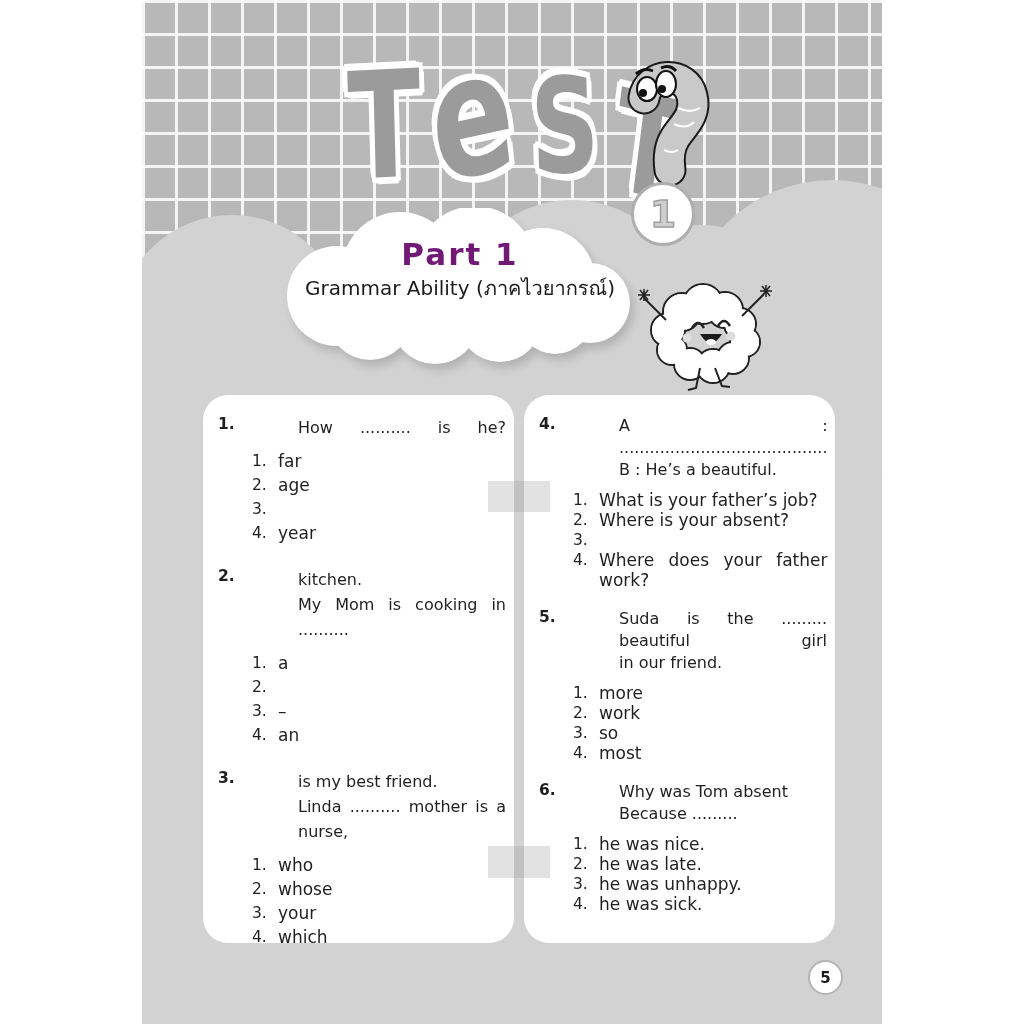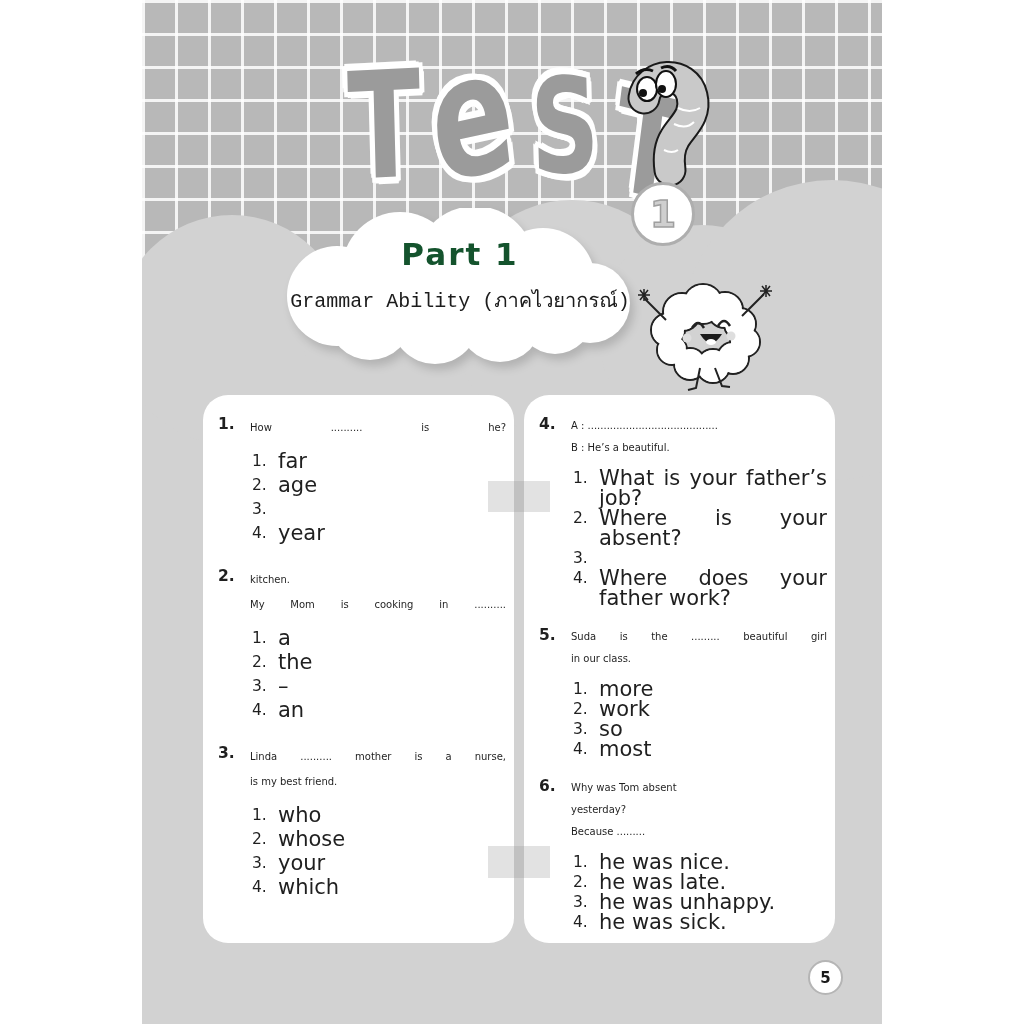--- a/index.html
+++ b/index.html
@@ -47,43 +47,43 @@
     display:flex; align-items:center; justify-content:center;
   }
   .badge span {
     font-size:38px; font-weight:800; color:#cfcfcf;
     -webkit-text-stroke:1.5px #9f9f9f;
   }
   
   .banner { position:absolute; left:133px; top:208px; width:370px; height:160px; z-index:5; }
   .banner svg { filter:drop-shadow(4px 6px 4px rgba(0,0,0,.15)); }
   .banner-text { position:absolute; left:0; top:0; width:370px; text-align:center; }
-  .part-title { margin-top:28px; font-size:31px; font-weight:700; color:#14532d; letter-spacing:2px; }
-  .part-sub   { margin-top:12px; font-size:20px; color:#1c1c1c;font-family:Liberation Mono, monospace; }
+  .part-title { margin-top:28px; font-size:31px; font-weight:700; color:#701a75; letter-spacing:2px; }
+  .part-sub   { margin-top:0; font-size:20px; color:#1c1c1c; }
   .cloud-char { position:absolute; left:488px; top:268px; z-index:6; }
   
   .panel {
     position:absolute; top:395px; width:311px; height:548px;
     background:#ffffff; border-radius:25px; z-index:2;
     padding:20px 8px 0 15px; color:#1f1f1f;
   }
   .panel-left  { left:61px; }
   .panel-right { left:382px; }
   .question { display:grid; grid-template-columns:32px 1fr; }
   .panel-left  .question { margin-bottom:22px; }
   .panel-right .question { margin-bottom:18px; }
   .qnum { font-size:15.5px; font-weight:700; }
-  .qline { font-size:10px; text-align:justify; }
+  .qline { font-size:16px; text-align:justify;margin-left:48px; }
   .panel-left  .qline { line-height:25px; }
   .panel-right .qline { line-height:22px; }
   .qline.stretch { text-align-last:justify; }
   .opts { margin-top:9px; margin-left:2px; }
   .opt { display:grid; grid-template-columns:26px 1fr; }
   .onum  { font-size:15.5px; }
-  .otext { font-size:21px; text-align:justify; }
+  .otext { font-size:17px; text-align:justify; }
   .panel-left  .opt { line-height:24px; }
   .panel-right .opt { line-height:20px; }
   
   .artifact { position:absolute; left:346px; width:62px; background:rgba(150,150,150,.28); z-index:7; }
   .a1 { top:481px; height:31px; }
   .a2 { top:846px; height:32px; }
   .page-num {
     position:absolute; left:666px; top:960px; width:35px; height:35px; z-index:4;
     background:#fff; border:2px solid #b5b5b5; border-radius:50%;
     display:flex; align-items:center; justify-content:center;
@@ -218,39 +218,38 @@
       <div class="qbody">
         <div class="qline">kitchen.</div>
         <div class="qline stretch">My Mom is cooking in ..........</div>
         <div class="opts">
           <div class="opt">
               <span class="onum">1.</span>
               <span class="otext">a</span>
             </div>
           <div class="opt">
               <span class="onum">2.</span>
-              <span class="otext">the</span>
             </div>
           <div class="opt">
               <span class="onum">3.</span>
               <span class="otext">–</span>
             </div>
           <div class="opt">
               <span class="onum">4.</span>
               <span class="otext">an</span>
             </div>
         </div>
       </div>
     </div>
 
     <div class="question">
       <div class="qnum">3.</div>
       <div class="qbody">
+        <div class="qline">is my best friend.</div>
         <div class="qline stretch">Linda .......... mother is a nurse,</div>
-        <div class="qline">is my best friend.</div>
         <div class="opts">
           <div class="opt">
               <span class="onum">1.</span>
               <span class="otext">who</span>
             </div>
           <div class="opt">
               <span class="onum">2.</span>
               <span class="otext">whose</span>
             </div>
           <div class="opt">
@@ -291,21 +290,21 @@
               <span class="otext">Where does your father work?</span>
             </div>
         </div>
       </div>
     </div>
 
     <div class="question">
       <div class="qnum">5.</div>
       <div class="qbody">
         <div class="qline stretch">Suda is the ......... beautiful girl</div>
-        <div class="qline">in our class.</div>
+        <div class="qline">in our friend.</div>
         <div class="opts">
           <div class="opt">
               <span class="onum">1.</span>
               <span class="otext">more</span>
             </div>
           <div class="opt">
               <span class="onum">2.</span>
               <span class="otext">work</span>
             </div>
           <div class="opt">
@@ -317,21 +316,20 @@
               <span class="otext">most</span>
             </div>
         </div>
       </div>
     </div>
 
     <div class="question">
       <div class="qnum">6.</div>
       <div class="qbody">
         <div class="qline">Why was Tom absent</div>
-        <div class="qline">yesterday?</div>
         <div class="qline">Because .........</div>
         <div class="opts">
           <div class="opt">
               <span class="onum">1.</span>
               <span class="otext">he was nice.</span>
             </div>
           <div class="opt">
               <span class="onum">2.</span>
               <span class="otext">he was late.</span>
             </div>

